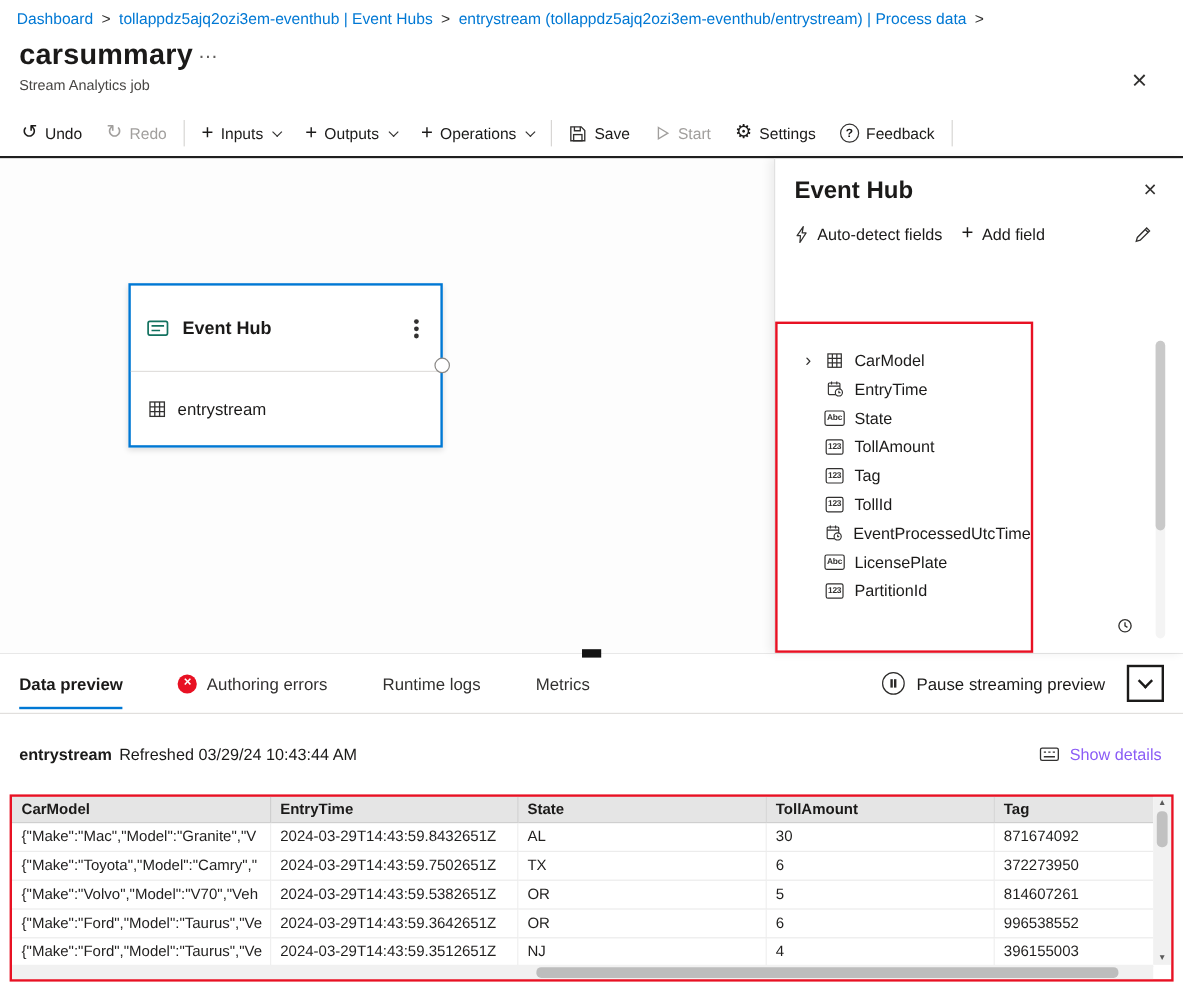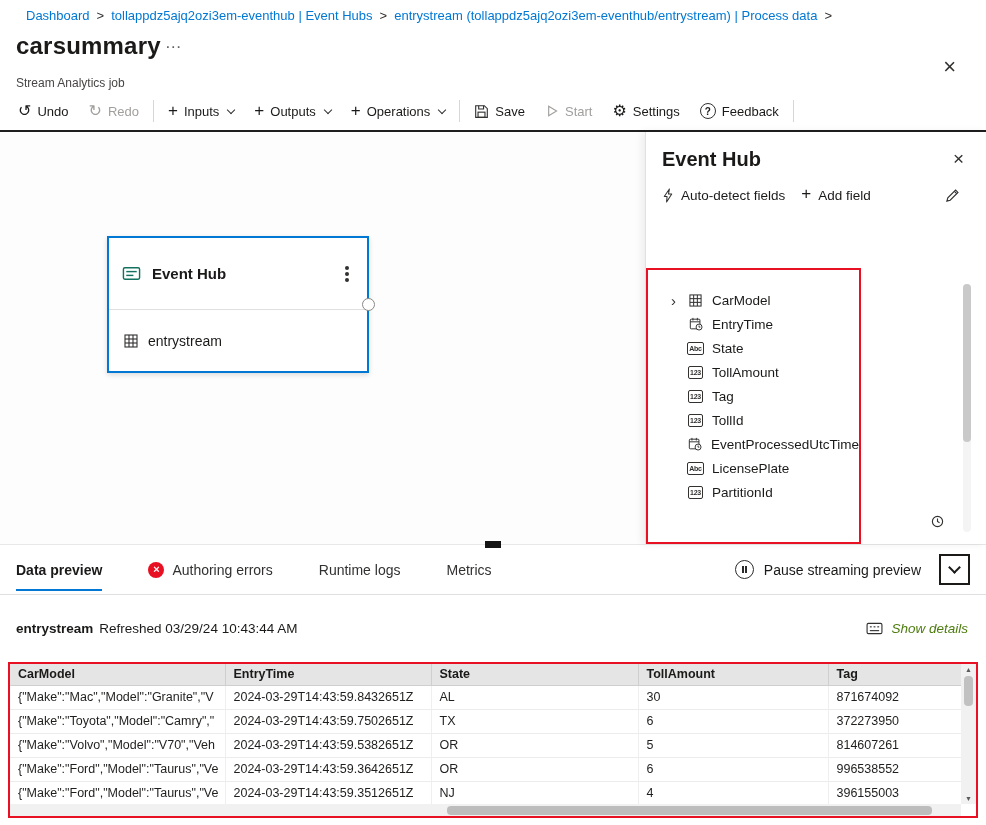--- a/index.html
+++ b/index.html
@@ -1,30 +1,30 @@
 <!DOCTYPE html>
 <html><head>
 <meta charset="utf-8">
 <style>
   * { margin:0; padding:0; box-sizing:border-box; }
   html,body { width:986px; height:825px; overflow:hidden; }
   body { font-family:"Liberation Sans", sans-serif; font-size:13px; color:#323130; background:#fff; position:relative; }
   a { text-decoration:none; }
 
   
-  .breadcrumb { height:30px; display:flex; align-items:center; padding:0 26px; font-size:13px; white-space:nowrap; }
+  .breadcrumb { height:30px; display:flex; align-items:center; padding:0 14px; font-size:13px; white-space:nowrap; }
   .breadcrumb a { color:#0078d4; cursor:pointer; }
   .breadcrumb .sep { color:#323130; margin:0 7px; }
 
   
   .titlebar { display:flex; justify-content:space-between; padding:2px 16px 0 16px; height:62px; }
   .title-row { display:flex; align-items:center; gap:4px;text-align:center; }
   .page-title { font-size:24px; font-weight:700; color:#1b1a19; letter-spacing:.2px; }
   .more-btn { font-size:17px; color:#605e5c; cursor:pointer; margin-top:-6px; }
-  .subtitle { font-size:12px; color:#484644; margin-top:16px; }
+  .subtitle { font-size:12px; color:#484644; margin-top:4px; }
   .close-x { font-size:22px; line-height:1; color:#323130; cursor:pointer; margin:10px 14px 0 0; background:none; border:none; font-family:inherit; }
 
   
   .toolbar { display:flex; align-items:center; height:40px; padding:0 8px; border-bottom:2px solid #1f1f1f; }
   .tb-item { display:flex; align-items:center; gap:6px; padding:0 10px; height:34px; cursor:pointer; color:#1b1a19; }
   .tb-item.disabled { color:#a19f9d; cursor:default; }
   .tb-item .glyph { font-size:16px; line-height:1; }
   .tb-item .plus { font-size:17px; font-weight:400; line-height:1; margin-top:-2px; }
   .tb-sep { width:1px; height:22px; background:#d8d6d4; margin:0 4px; }
   .chev { width:6px; height:6px; border-right:1.5px solid #323130; border-bottom:1.5px solid #323130; transform:rotate(45deg); margin:-3px 0 0 3px; }
@@ -77,21 +77,21 @@
   .pause-ic { width:19px; height:19px; border:1.4px solid #2b2a29; border-radius:50%; position:relative; }
   .pause-ic::before, .pause-ic::after { content:""; position:absolute; top:5px; width:1.8px; height:7px; background:#2b2a29; }
   .pause-ic::before { left:6px; } .pause-ic::after { right:6px; }
   .pause-label { font-size:14px; color:#1b1a19; cursor:pointer; }
   .collapse-btn { width:31px; height:31px; border:2px solid #1b1a19; background:#fff; display:flex; align-items:center; justify-content:center; margin-left:8px; cursor:pointer; }
   .collapse-btn .chev-big { width:9px; height:9px; border-right:2px solid #1b1a19; border-bottom:2px solid #1b1a19; transform:rotate(45deg); margin-top:-4px; }
 
   .inforow { display:flex; justify-content:space-between; align-items:center; padding:0 18px 0 16px; margin-top:26px; }
   .stream-label { display:flex; align-items:baseline; gap:6px; font-size:13.5px; color:#1b1a19; }
   .stream-label b { font-weight:700; }
-  .details-btn { display:flex; align-items:center; gap:8px; font-size:13.5px; color:#4d7c0f; cursor:pointer;font-style:italic; }
+  .details-btn { display:flex; align-items:center; gap:8px; font-size:13.5px; color:#8b5cf6; cursor:pointer; }
 
   .tablebox { margin:26px 8px 0 8px; border:2px solid #e81123; height:156px; position:relative; overflow:hidden; background:#fff; }
   table.grid { border-collapse:collapse; table-layout:fixed; width:calc(100% - 15px); font-size:12.5px; }
   .grid th { background:#e5e5e5; font-weight:600; text-align:left; padding:3px 8px; height:21px; color:#1b1a19; border-right:1px solid #cfcfcf; border-bottom:1px solid #cfcfcf; white-space:nowrap; overflow:hidden; font-size:12.5px; }
   .grid td { padding:4px 8px; height:24px; color:#201f1e; border-right:1px solid #efefef; border-bottom:1px solid #ececec; white-space:nowrap; overflow:hidden; }
   .grid th:last-child, .grid td:last-child { border-right:none; }
 
   .vscroll { position:absolute; right:0; top:0; bottom:12px; width:15px; background:#f1f1f1; display:flex; flex-direction:column; align-items:center; padding:2px 0; }
   .vscroll .arr { font-size:7px; color:#5a5a5a; line-height:1; cursor:pointer; }
   .vscroll .thumb { width:9px; height:30px; background:#c1c1c1; border-radius:4px; margin:3px 0 auto 0; cursor:grab; }

